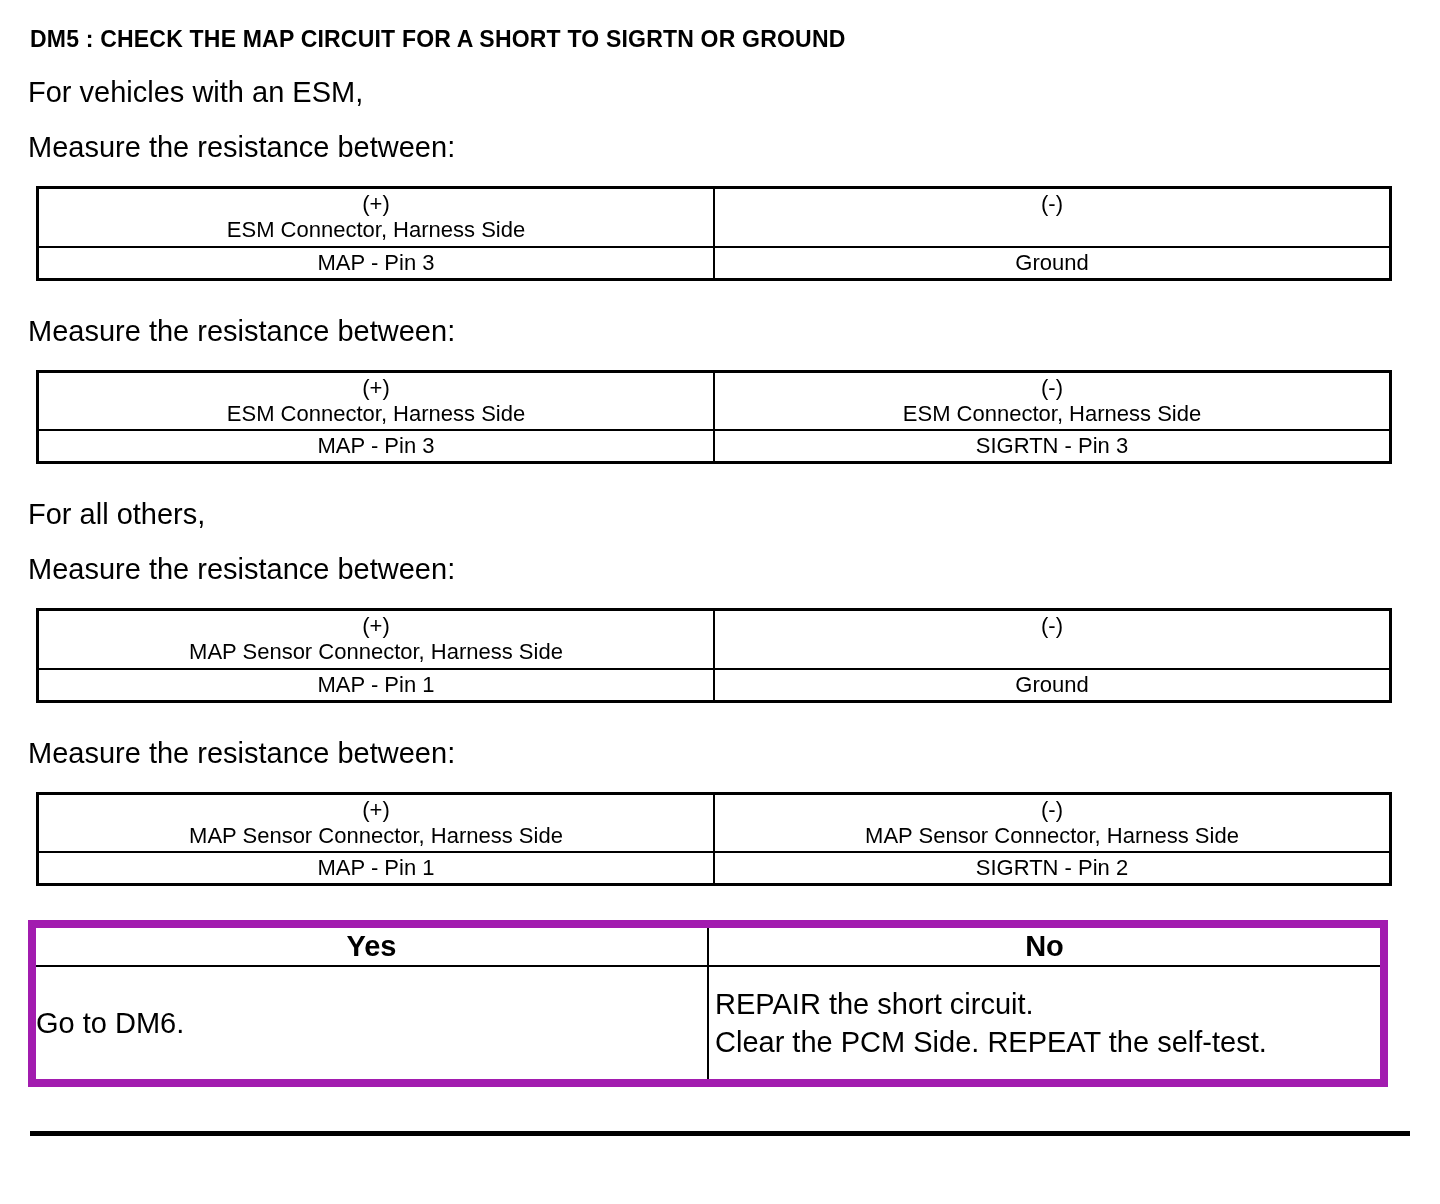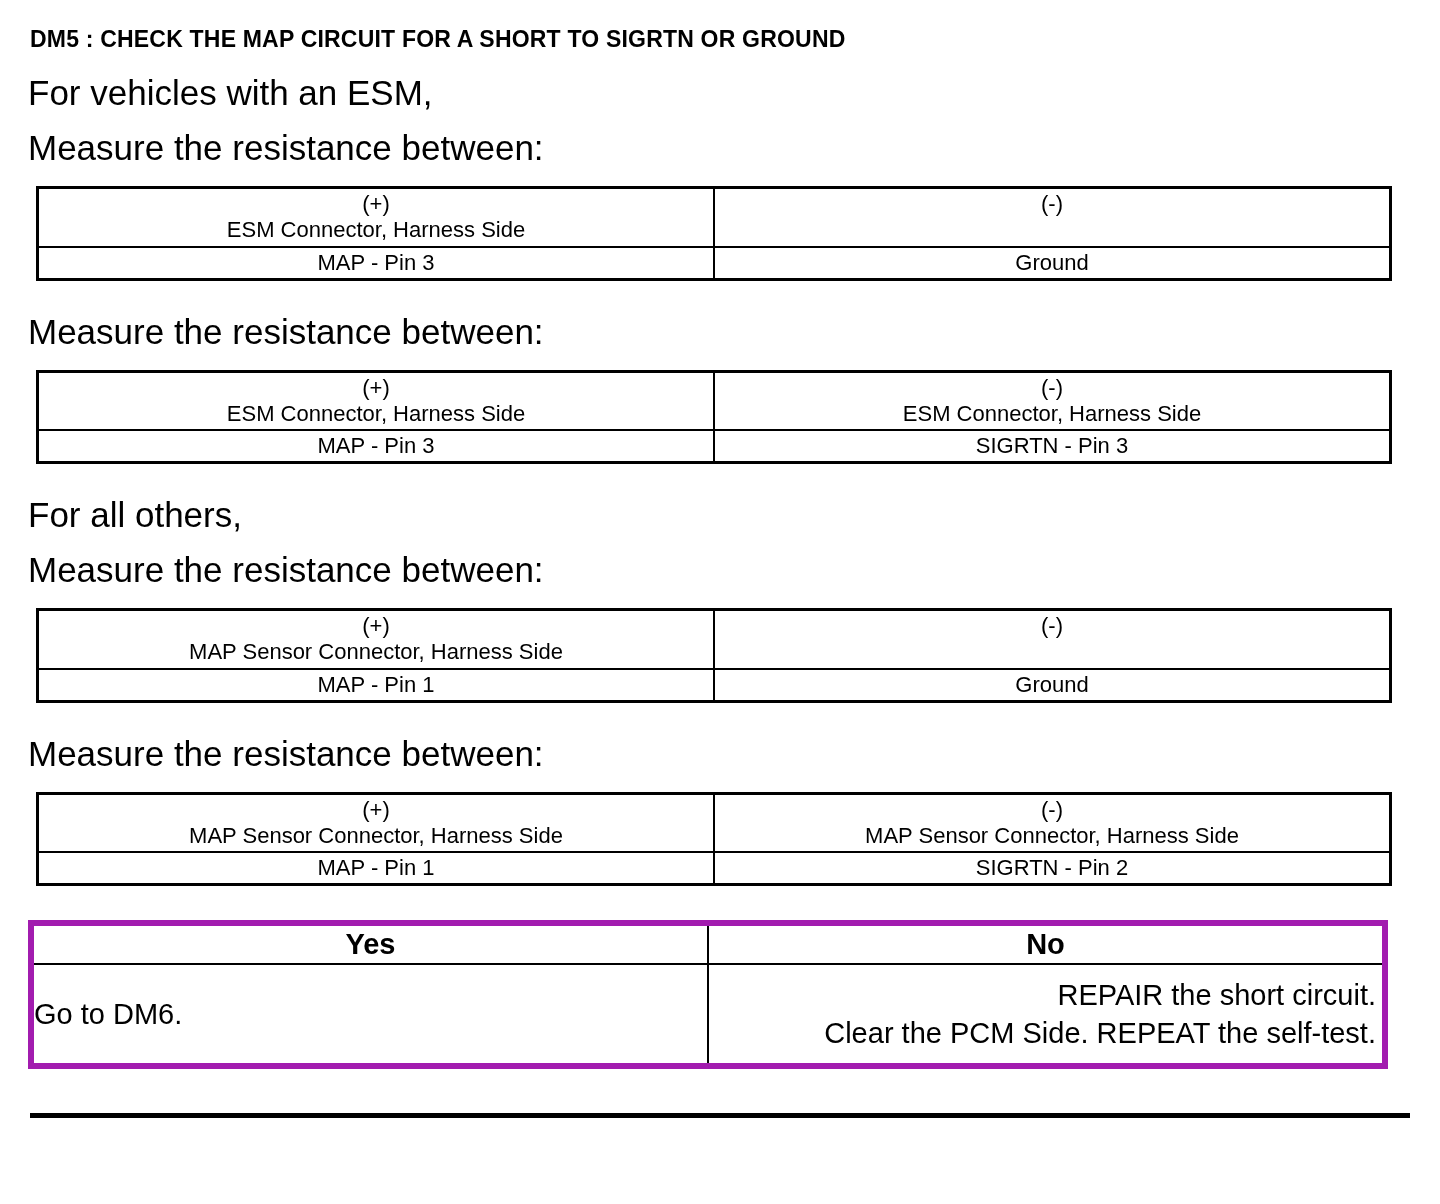--- a/index.html
+++ b/index.html
@@ -14,21 +14,21 @@
   .doc { padding: 26px 28px 0 28px; border-radius: 28px; }
 
   .doc-title {
     font-size: 23px;
     font-weight: bold;
     letter-spacing: 0.2px;
     margin: 0 0 23px 2px;
   }
 
   .body-text {
-    font-size: 35px;
+    font-size: 29px;
     line-height: 33px;
     margin: 0 0 22px 0;
   }
 
   .spec-table {
     width: 1356px;
     margin: 0 0 34px 8px;
     border-collapse: collapse;
     border: 3px solid #000;
     table-layout: fixed;
@@ -45,41 +45,41 @@
 
   .question {
     font-size: 29px;
     font-weight: bold;
     margin: 6px 0 70px 0;
   }
 
   .result-table {
     width: 1360px;
     border-collapse: collapse;
-    border: 6px solid #a21caf;
+    border: 8px solid #a21caf;
     table-layout: fixed;
     font-size: 29px;
   }
   .result-table td { border: 2px solid #000; }
   .result-header {
     font-weight: bold;
     text-align: center;
     padding: 2px 4px;
     line-height: 33px;
   }
   .result-yes {
     text-align: left;
     vertical-align: middle;
     line-height: 33px;
     height: 80px;
   }
   .result-no {
-    text-align: right;
+    text-align: left;
     vertical-align: top;
-    padding: 11px 6px;
+    padding: 18px 6px;
     line-height: 38px;
   }
 
   .bottom-rule {
     border: none;
     border-top: 5px solid #000;
     margin: 44px 2px 0 2px;
     height: 0;
   }
 </style>

